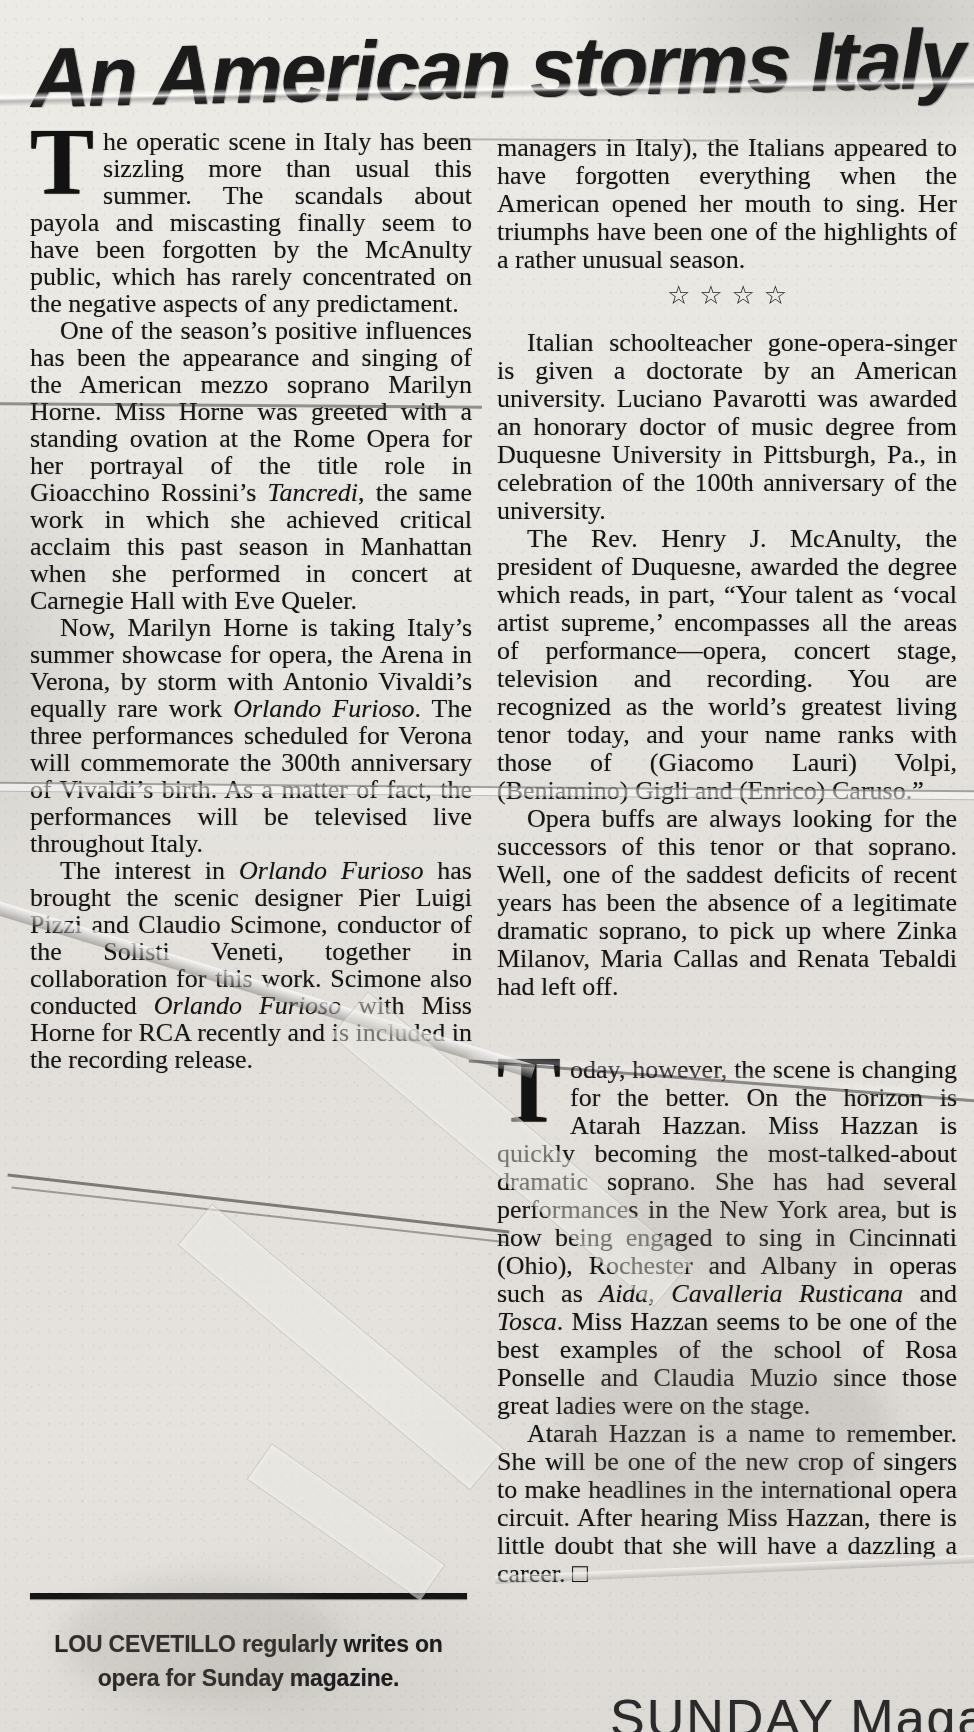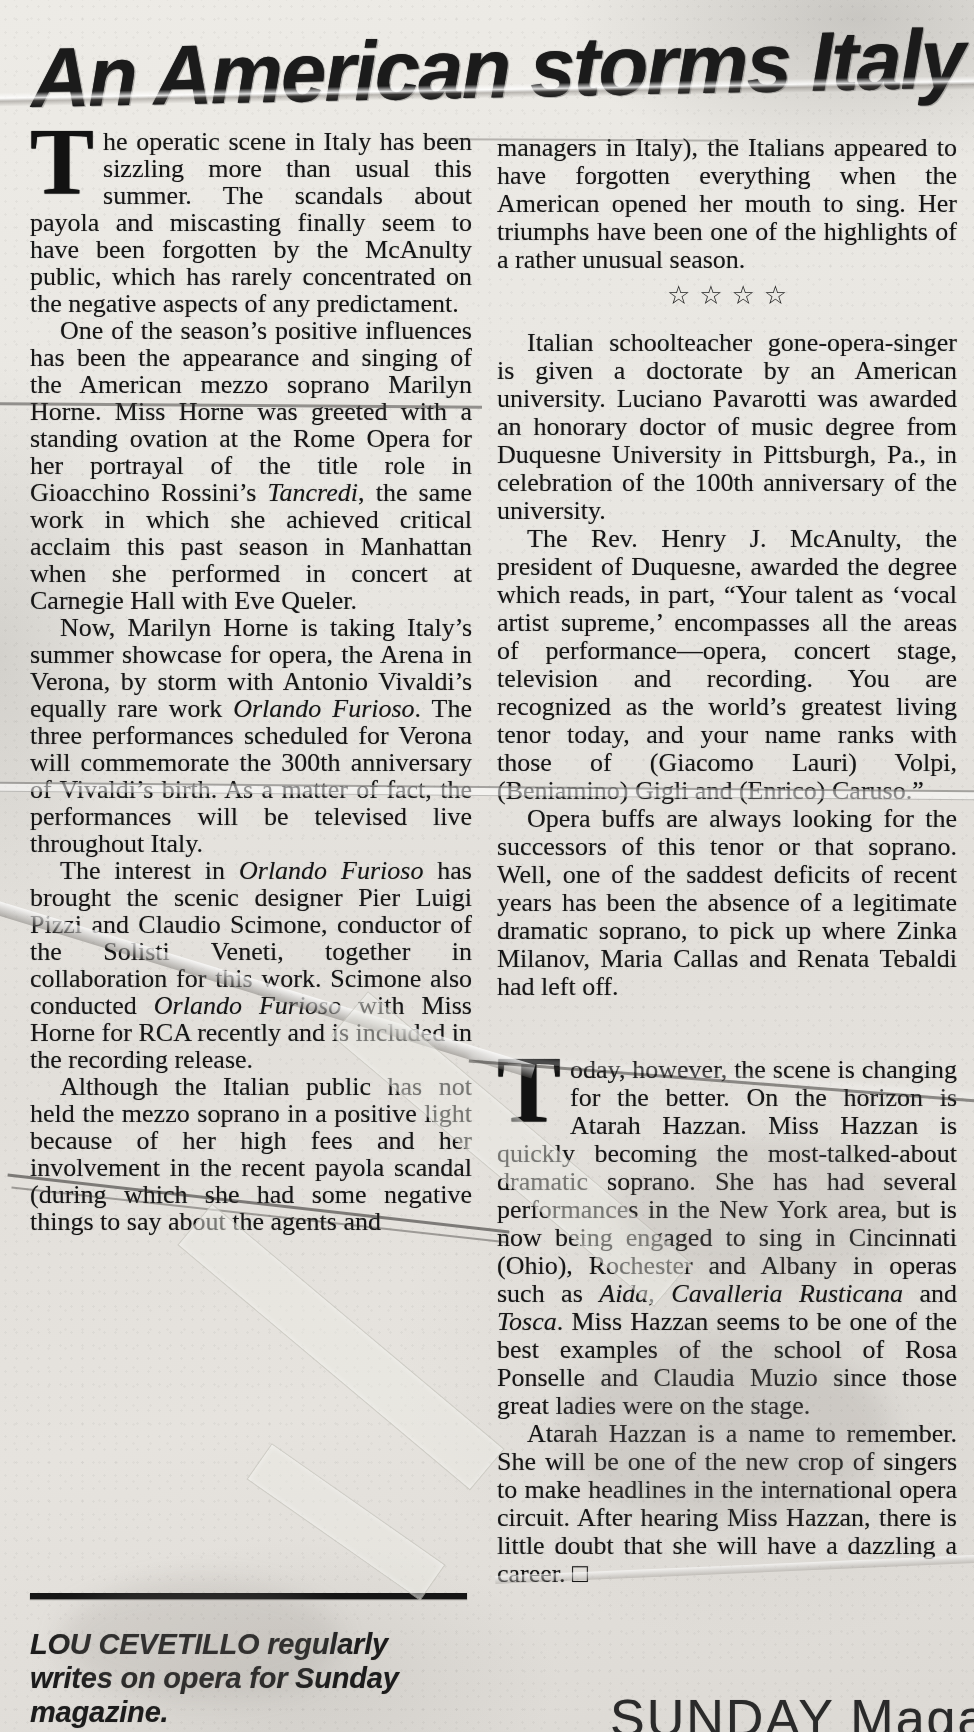--- a/index.html
+++ b/index.html
@@ -50,23 +50,23 @@
     margin:-2px 9px 0 0;color:#121212;text-shadow:0 0 1px #000;
   }
   .stars{
     text-align:center;font-family:"DejaVu Sans", sans-serif;font-size:26px;
     letter-spacing:9px;margin:7px 0 20px;color:#1c1c1c;text-indent:9px;
   }
   .today-para{margin-top:55px !important;}
   .footer-wrap{position:absolute;left:30px;top:1593px;width:437px;}
   .footer-rule{height:6px;background:#151515;box-shadow:0 1px 1px rgba(0,0,0,.4);}
   .footer-note{
-    margin:28px 0 0;font-family:"Liberation Sans", sans-serif;font-style:italic;
-    font-weight:bold;font-size:29px;line-height:34px;letter-spacing:-.2px;
-    color:#1c1c1c;text-shadow:0 0 1px rgba(40,40,40,.4);
+    margin:28px 0 0;font-family:"Liberation Sans", sans-serif;
+    font-weight:bold;font-size:23px;line-height:34px;letter-spacing:-.2px;
+    color:#1c1c1c;text-shadow:0 0 1px rgba(40,40,40,.4);text-align:center;
   }
   .sunday-tag{
     position:absolute;left:610px;top:1688px;font-family:"Liberation Sans", sans-serif;
     font-size:52px;letter-spacing:2px;color:#2a2a2a;white-space:nowrap;
     text-shadow:0 0 1px rgba(60,60,60,.5);
   }
   
   .fx{position:absolute;pointer-events:none;}
   .crease-title{left:-10px;top:84px;width:1010px;height:14px;transform:rotate(-1deg);
     background:linear-gradient(to bottom,rgba(255,255,255,0) 0%,rgba(255,255,255,.85) 40%,rgba(105,100,95,.38) 62%,rgba(255,255,255,0) 100%);}
@@ -98,21 +98,20 @@
 
 <div class="page">
 
   <div class="title">An American storms Italy</div>
 
   <div class="col col-left">
     <p><span class="dropcap">T</span><span>he operatic scene in Italy has been sizzling more than usual this summer. The scandals about payola and miscasting finally seem to have been forgotten by the McAnulty public, which has rarely concentrated on the negative aspects of any predictament.</span></p>
     <p class="indent"><span>One of the season’s positive influences has been the appearance and singing of the American mezzo soprano Marilyn Horne. Miss Horne was greeted with a standing ovation at the Rome Opera for her portrayal of the title role in Gioacchino Rossini’s </span><span class="ital">Tancredi</span><span>, the same work in which she achieved critical acclaim this past season in Manhattan when she performed in concert at Carnegie Hall with Eve Queler.</span></p>
     <p class="indent"><span>Now, Marilyn Horne is taking Italy’s summer showcase for opera, the Arena in Verona, by storm with Antonio Vivaldi’s equally rare work </span><span class="ital">Orlando Furioso</span><span>. The three performances scheduled for Verona will commemorate the 300th anniversary of Vivaldi’s birth. As a matter of fact, the performances will be televised live throughout Italy.</span></p>
     <p class="indent"><span>The interest in </span><span class="ital">Orlando Furioso</span><span> has brought the scenic designer Pier Luigi Pizzi and Claudio Scimone, conductor of the Solisti Veneti, together in collaboration for this work. Scimone also conducted </span><span class="ital">Orlando Furioso</span><span> with Miss Horne for RCA recently and is included in the recording release.</span></p>
-    <p class="indent"><span>Although the Italian public has not held the mezzo soprano in a positive light because of her high fees and her involvement in the recent payola scandal (during which she had some negative things to say about the agents and</span></p>
   </div>
 
   <div class="col col-right">
     <p><span>managers in Italy), the Italians appeared to have forgotten everything when the American opened her mouth to sing. Her triumphs have been one of the highlights of a rather unusual season.</span></p>
     <div class="stars">☆☆☆☆</div>
     <p class="indent"><span>Italian schoolteacher gone-opera-singer is given a doctorate by an American university. Luciano Pavarotti was awarded an honorary doctor of music degree from Duquesne University in Pittsburgh, Pa., in celebration of the 100th anniversary of the university.</span></p>
     <p class="indent"><span>The Rev. Henry J. McAnulty, the president of Duquesne, awarded the degree which reads, in part, “Your talent as ‘vocal artist supreme,’ encompasses all the areas of performance—opera, concert stage, television and recording. You are recognized as the world’s greatest living tenor today, and your name ranks with those of (Giacomo Lauri) Volpi, (Beniamino) Gigli and (Enrico) Caruso.”</span></p>
     <p class="indent underlined"><span>Opera buffs are always looking for the successors of this tenor or that soprano. Well, one of the saddest deficits of recent years has been the absence of a legitimate dramatic soprano, to pick up where Zinka Milanov, Maria Callas and Renata Tebaldi had left off.</span></p>
     <p class="today-para underlined"><span class="dropcap">T</span><span>oday, however, the scene is changing for the better. On the horizon is Atarah Hazzan. Miss Hazzan is quickly becoming the most-talked-about dramatic soprano. She has had several performances in the New York area, but is now being engaged to sing in Cincinnati (Ohio), Rochester and Albany in operas such as </span><span class="ital">Aida</span><span>, </span><span class="ital">Cavalleria Rusticana</span><span> and </span><span class="ital">Tosca</span><span>. Miss Hazzan seems to be one of the best examples of the school of Rosa Ponselle and Claudia Muzio since those great ladies were on the stage.</span></p>
     <p class="indent underlined"><span>Atarah Hazzan is a name to remember. She will be one of the new crop of singers to make headlines in the international opera circuit. After hearing Miss Hazzan, there is little doubt that she will have a dazzling a career.  □</span></p>

